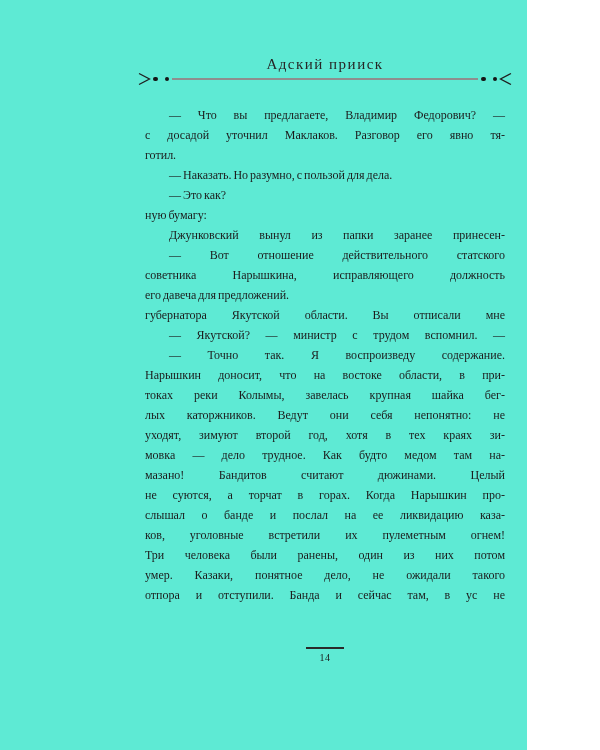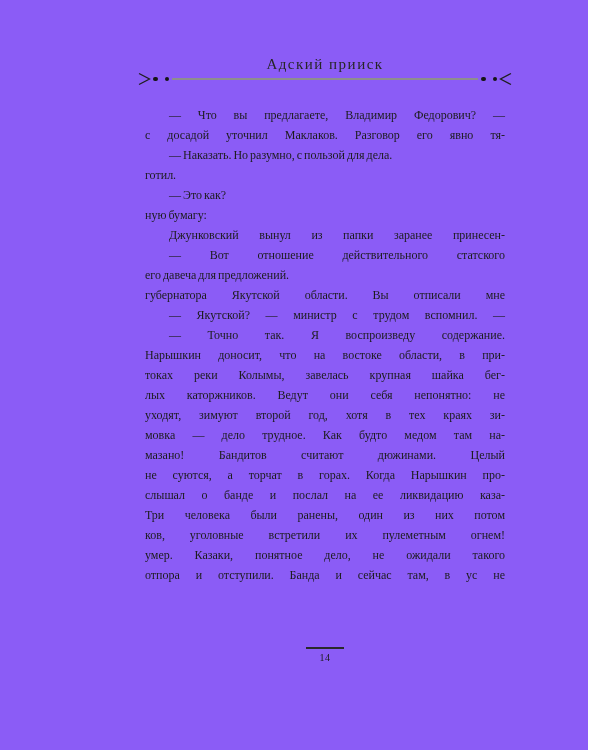--- a/index.html
+++ b/index.html
@@ -1,20 +1,20 @@
 <!DOCTYPE html>
 <html lang="ru"><head>
 <meta charset="utf-8">
 <style>
   html, body { margin: 0; padding: 0; }
   .page {
     position: relative;
-    width: 588px;
+    width: 527px;
     height: 750px;
-    background: #8b5cf6;
+    background: #5eead4;
     overflow: hidden;
     font-family: "Liberation Serif", serif;
     color: #1c1c1c;
   }
   .content {
     position: absolute;
     left: 138px;
     top: 52px;
     width: 374px;
     height: 690px;
@@ -95,40 +95,41 @@
         <span class="dot d4"></span>
         <svg width="13" height="14" viewBox="0 0 13 14">
           <path d="M12 1.5 L1.5 7 L12 12.5" fill="none" stroke="#1f1f1f" stroke-width="1.3"></path>
         </svg>
       </div>
     </div>
 
     <div class="body-text">
         <div class="line j indent">— Что вы предлагаете, Владимир Федорович? —</div>
         <div class="line j">с досадой уточнил Маклаков. Разговор его явно тя-</div>
+        <div class="line">готил.</div>
         <div class="line indent">— Наказать. Но разумно, с пользой для дела.</div>
-        <div class="line">готил.</div>
         <div class="line indent">— Это как?</div>
         <div class="line">ную бумагу:</div>
         <div class="line j indent">Джунковский вынул из папки заранее принесен-</div>
         <div class="line j indent">— Вот отношение действительного статского</div>
+        <div class="line j">советника Нарышкина, исправляющего должность</div>
         <div class="line">его давеча для предложений.</div>
         <div class="line j">губернатора Якутской области. Вы отписали мне</div>
         <div class="line j indent">— Якутской? — министр с трудом вспомнил. —</div>
         <div class="line j indent">— Точно так. Я воспроизведу содержание.</div>
         <div class="line j">Нарышкин доносит, что на востоке области, в при-</div>
         <div class="line j">токах реки Колымы, завелась крупная шайка бег-</div>
         <div class="line j">лых каторжников. Ведут они себя непонятно: не</div>
         <div class="line j">уходят, зимуют второй год, хотя в тех краях зи-</div>
         <div class="line j">мовка — дело трудное. Как будто медом там на-</div>
         <div class="line j">мазано! Бандитов считают дюжинами. Целый</div>
         <div class="line j">не суются, а торчат в горах. Когда Нарышкин про-</div>
         <div class="line j">слышал о банде и послал на ее ликвидацию каза-</div>
+        <div class="line j">ков, уголовные встретили их пулеметным огнем!</div>
         <div class="line j">Три человека были ранены, один из них потом</div>
-        <div class="line j">ков, уголовные встретили их пулеметным огнем!</div>
         <div class="line j">умер. Казаки, понятное дело, не ожидали такого</div>
         <div class="line j">отпора и отступили. Банда и сейчас там, в ус не</div>
       </div>
 
     <div class="page-footer">
       <div class="footer-rule"></div>
       <div class="page-number">14</div>
     </div>
 
   </div>

